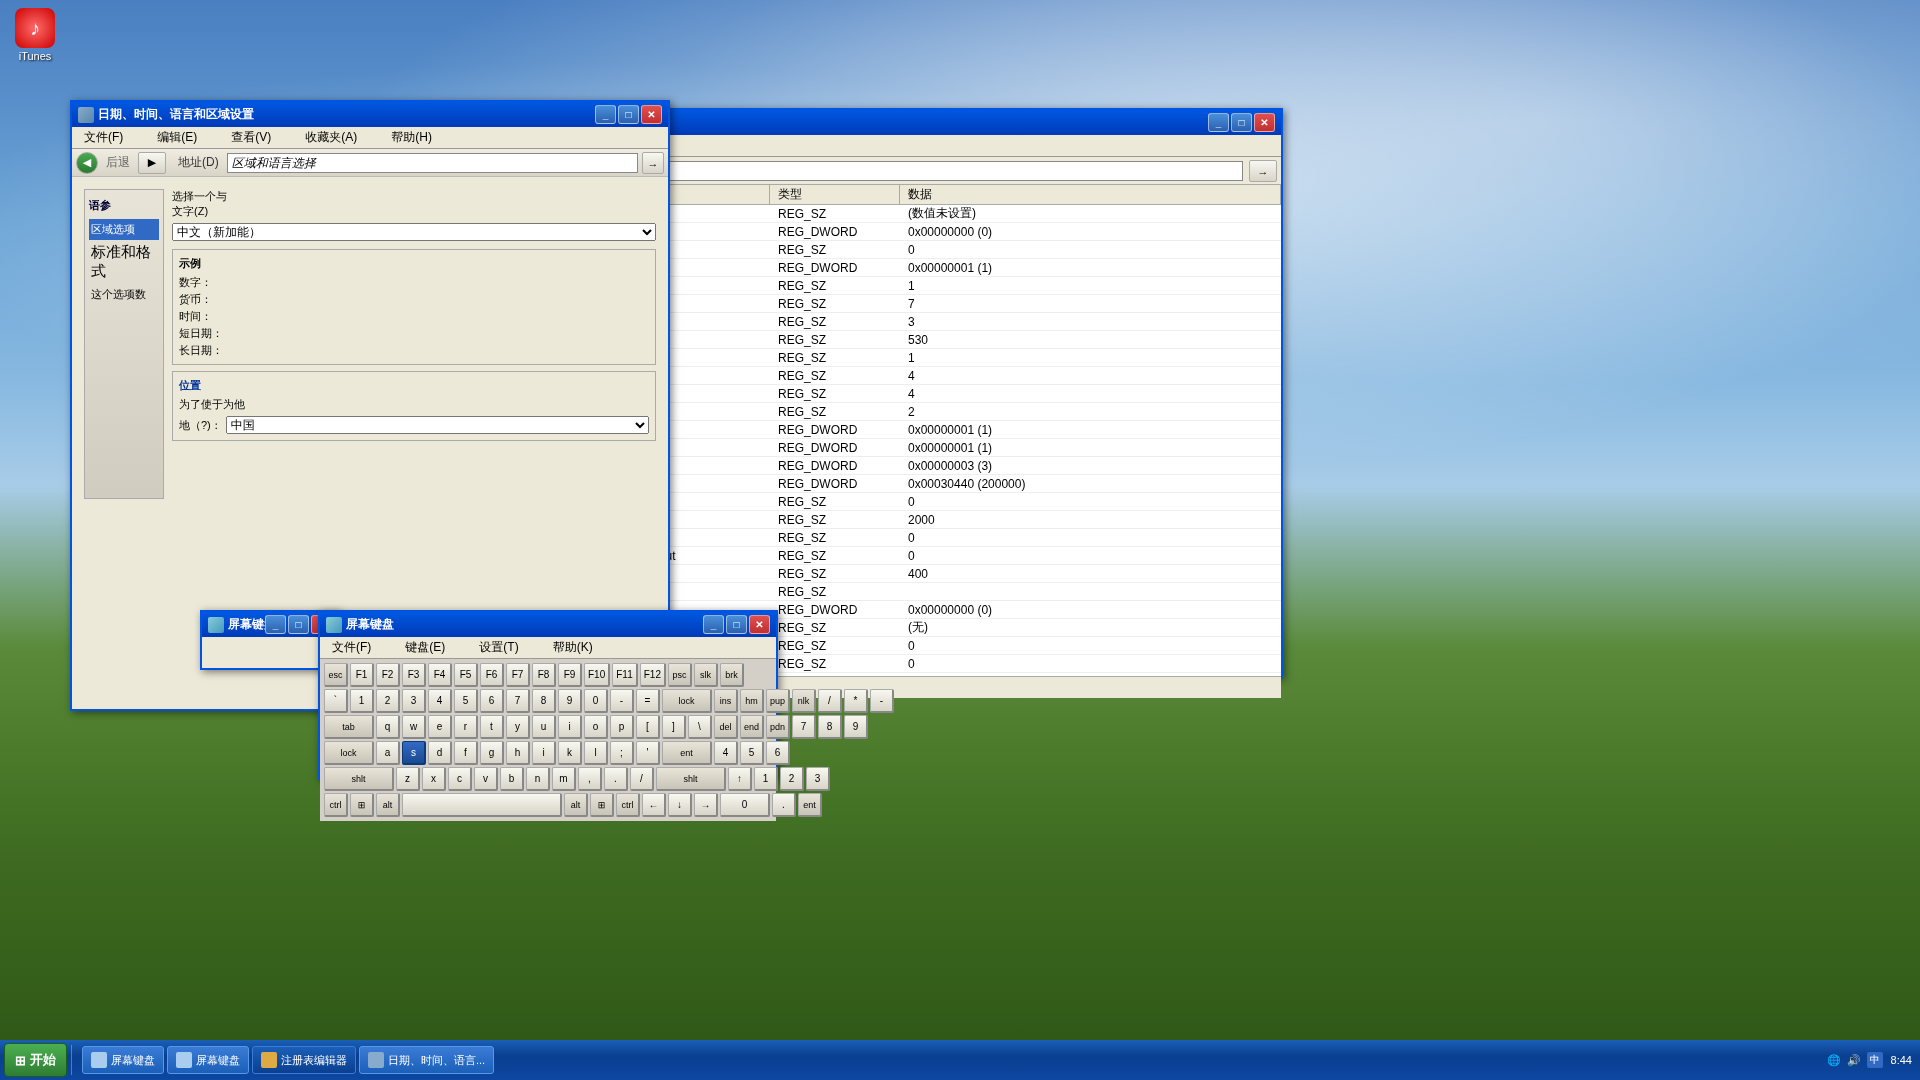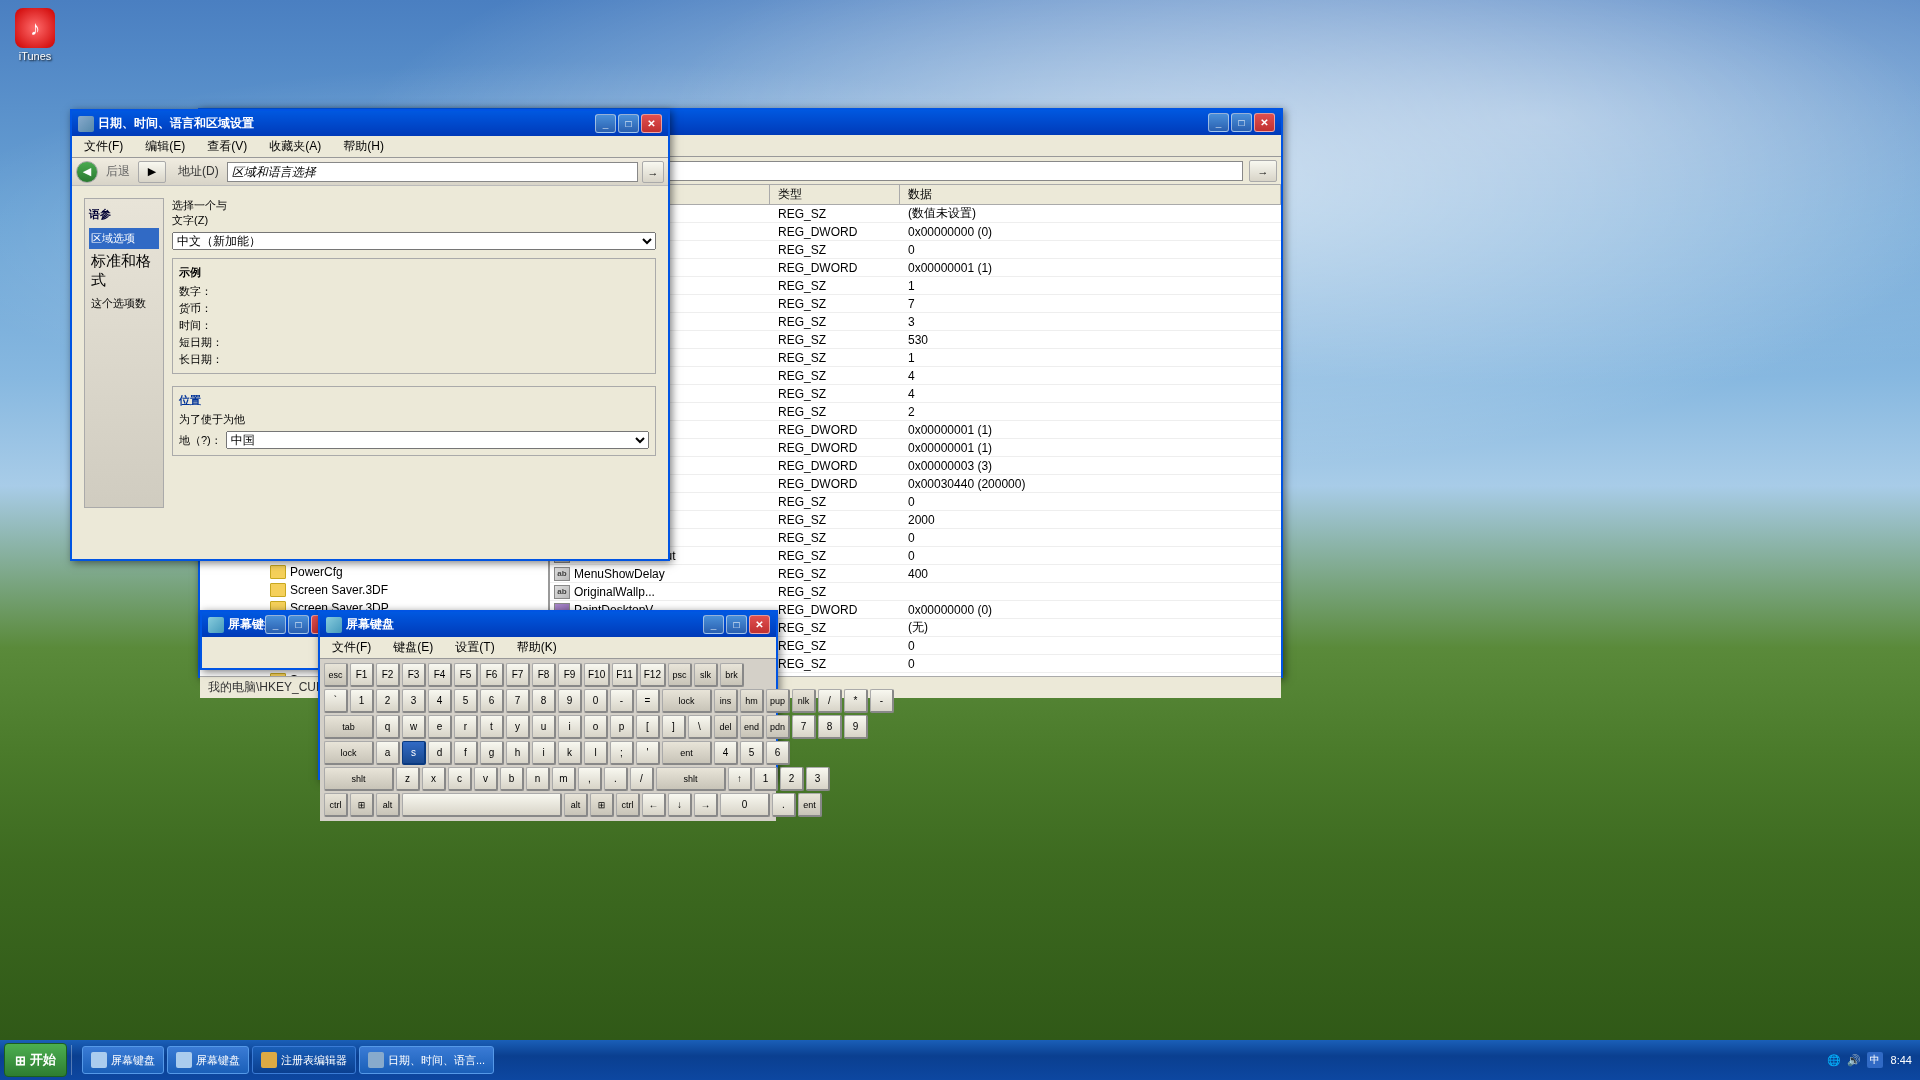--- a/index.html
+++ b/index.html
@@ -178,21 +178,21 @@
     }
 
     
     .menu-bar {
       height: 22px;
       background: #ece9d8;
       border-bottom: 1px solid #999;
       display: flex;
       align-items: center;
       padding: 0 4px;
-      gap: 6px;
+      gap: 18px;
     }
     .menu-item {
       padding: 2px 8px;
       cursor: pointer;
       font-size: 12px;
       border-radius: 2px;
     }
 
     
     .reg-editor {
@@ -340,24 +340,24 @@
       border-top: 1px solid #aaa;
       display: flex;
       align-items: center;
       padding: 0 8px;
       font-size: 12px;
       color: #333;
     }
 
     
     .datetime-window {
-      top: 109px;
+      top: 100px;
       left: 70px;
       width: 600px;
-      height: 452px;
+      height: 611px;
       z-index: 5;
     }
 
     .datetime-content {
       padding: 12px;
       font-size: 12px;
     }
 
     
     .osk-window {
@@ -493,21 +493,21 @@
         <div style="font-size: 15px; padding: 3px 2px; cursor: pointer;">标准和格式</div>
         <div style="font-size: 11px; padding: 3px 2px; cursor: pointer;">这个选项数</div>
       </div>
       <div style="flex: 1;">
         <div style="font-size: 11px; ">选择一个与</div>
         <div style="font-size: 11px; margin-bottom: 4px;">文字(Z)</div>
         <select style="width: 100%; margin-bottom: 8px; font-size: 12px;">
           <option>中文（新加能）</option>
         </select>
 
-        <div style="border: 1px solid #aaa; padding: 6px; margin-bottom: 12px;">
+        <div style="border: 1px solid #aaa; padding: 6px; margin-bottom: 6px;">
           <div style="font-size: 11px; font-weight: bold; margin-bottom: 4px;">示例</div>
           <div style="font-size: 11px; display: grid; grid-template-columns: 60px 1fr; gap: 2px;">
             <span>数字：</span>
               <span></span>
             <span>货币：</span>
               <span></span>
             <span>时间：</span>
               <span></span>
             <span>短日期：</span>
               <span></span>

